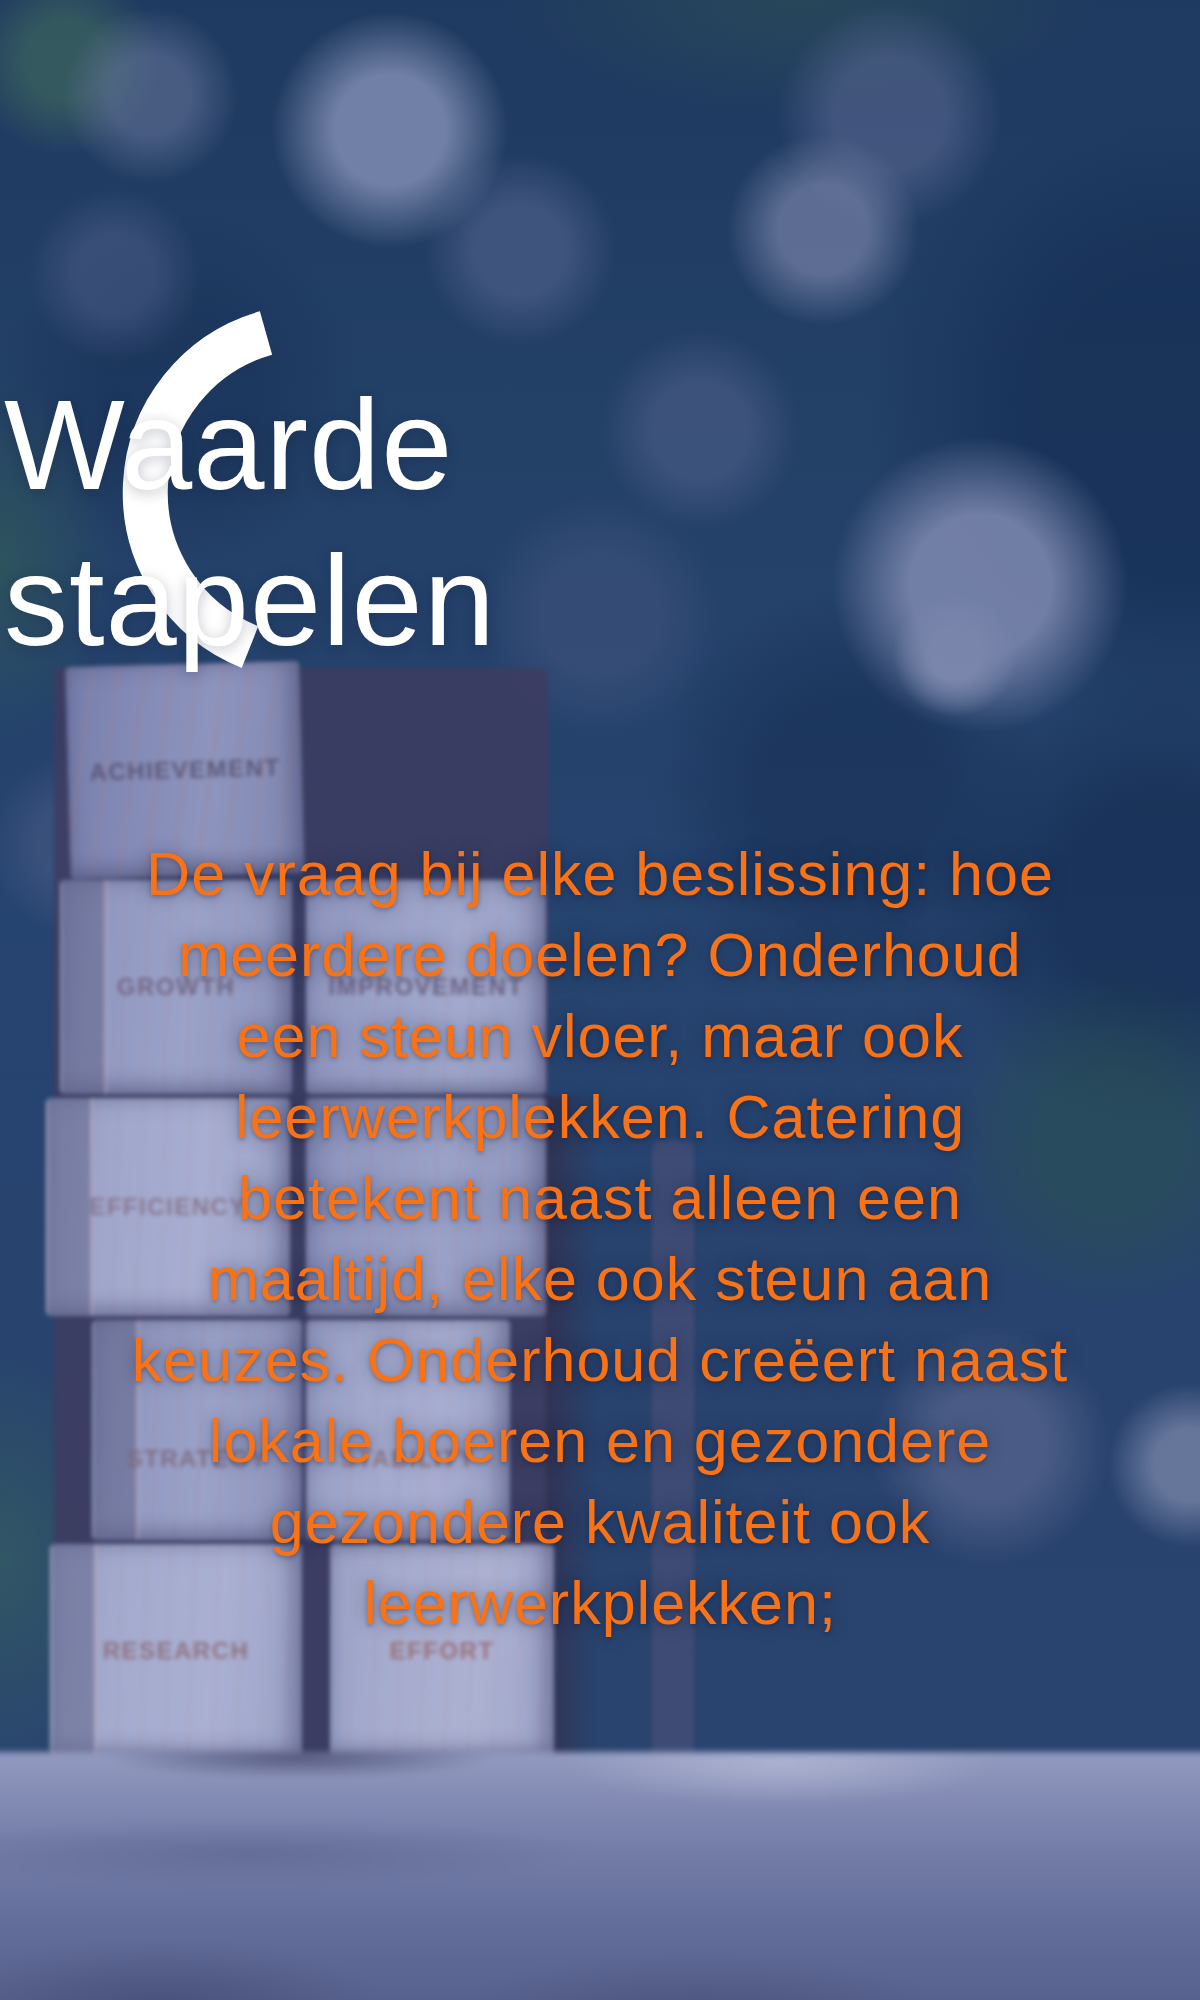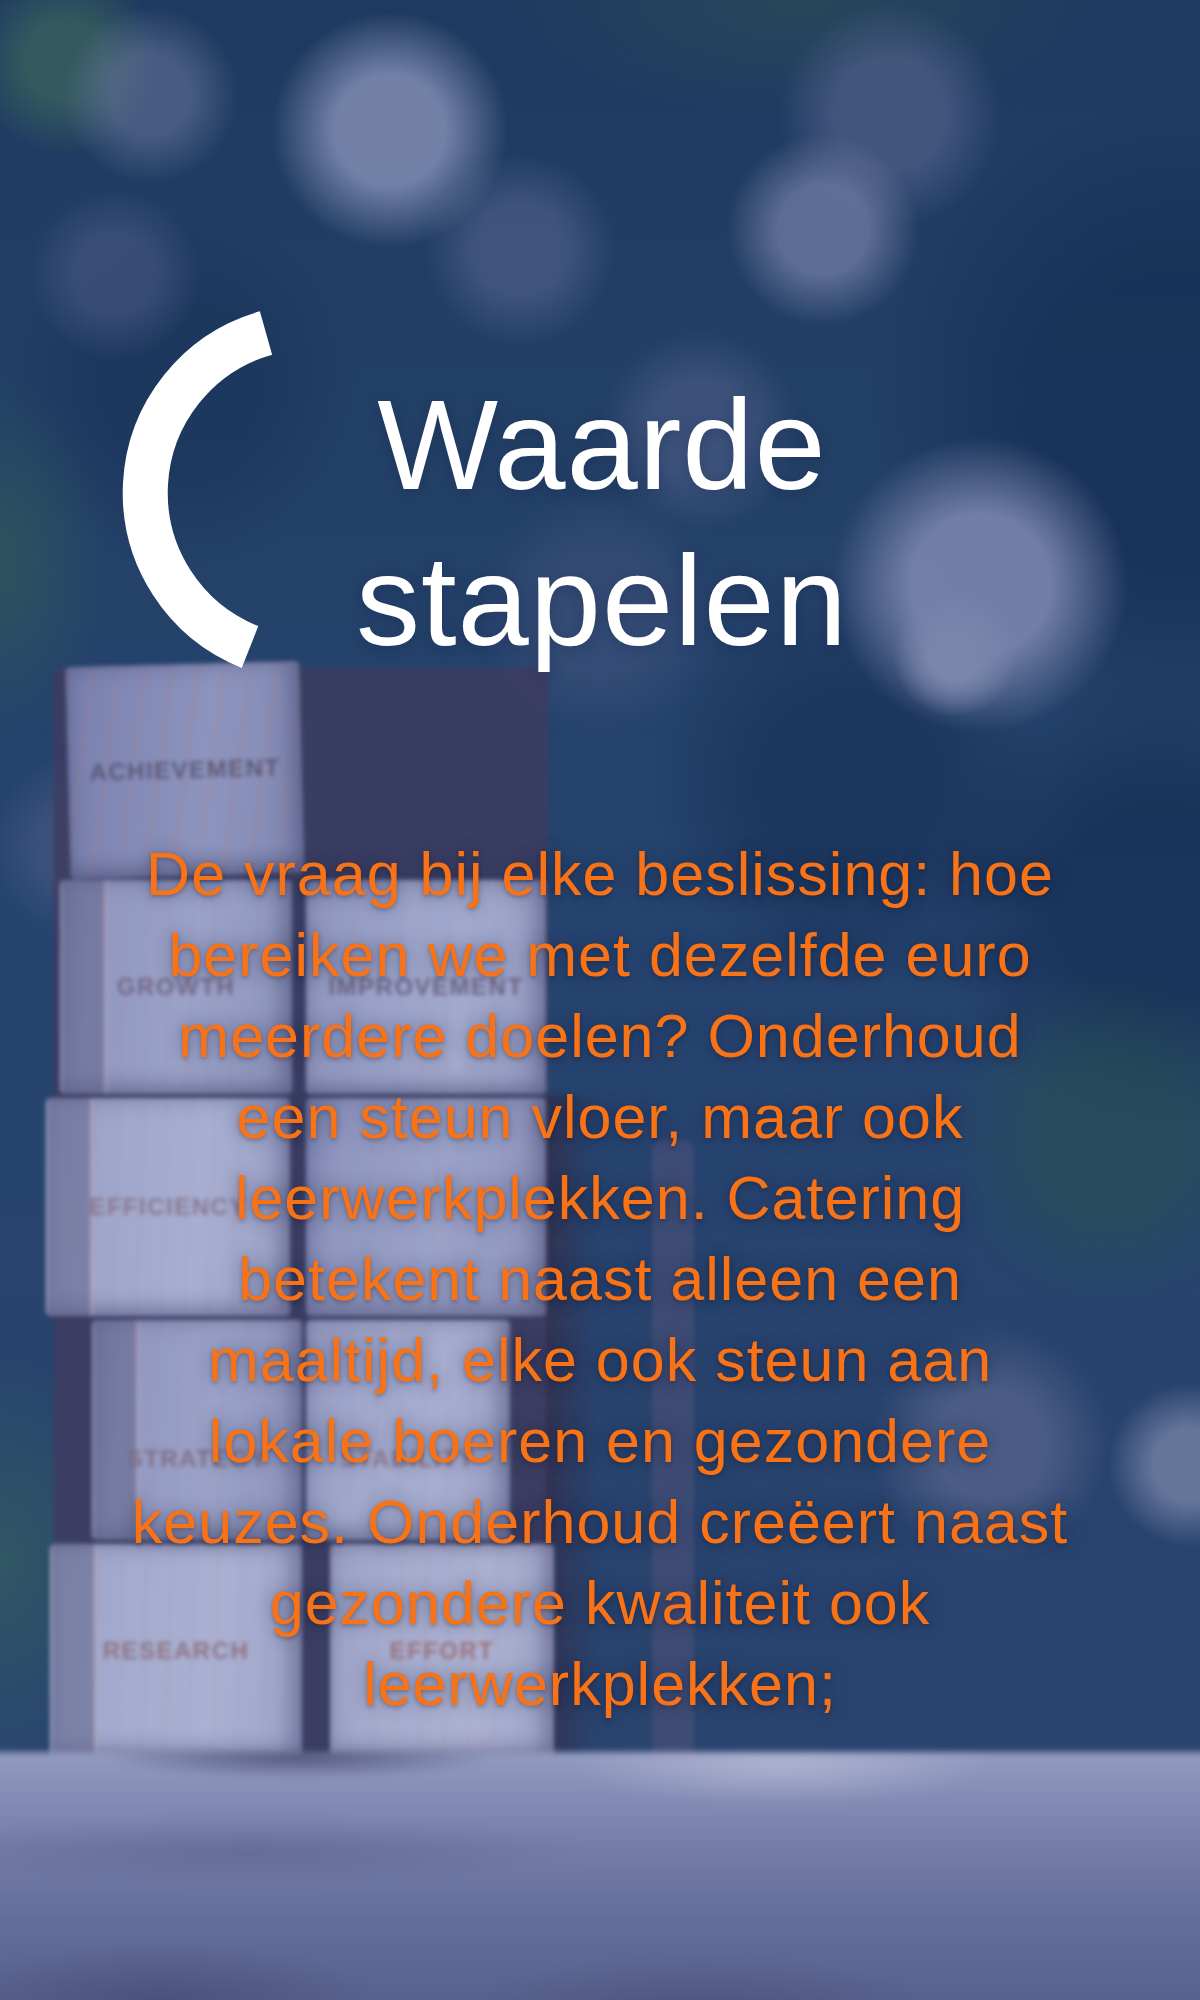--- a/index.html
+++ b/index.html
@@ -106,21 +106,21 @@
       radial-gradient(ellipse 300px 60px at 800px 12px, rgba(200,205,226,.50), rgba(200,205,226,0) 70%),
       radial-gradient(ellipse 500px 50px at 270px 100px, rgba(60,70,110,.28), rgba(60,70,110,0) 70%),
       radial-gradient(ellipse 300px 80px at 180px 250px, rgba(52,62,100,.45), rgba(52,62,100,0) 75%),
       radial-gradient(ellipse 340px 90px at 720px 268px, rgba(54,64,102,.40), rgba(54,64,102,0) 75%),
       linear-gradient(180deg,#939bc0 0%,#8890b8 12%,#747ea9 35%,#636d99 65%,#555f8b 100%);
   }
   
   #arc{position:absolute;inset:0;pointer-events:none;}
   
   #title{
-    position:absolute;left:4px;right:0;top:367px;text-align:center;
+    position:absolute;left:4px;right:0;top:367px;
     color:#ffffff;font-size:128px;line-height:156px;font-weight:400;letter-spacing:1px;
     text-shadow:0 3px 14px rgba(15,25,55,.25);
   }
   #bodytext{
     position:absolute;left:60px;width:1080px;top:834px;text-align:center;
     color:#f97316;font-size:61px;line-height:81px;font-weight:400;letter-spacing:1px;
     text-shadow:0 0 18px rgba(15,25,55,.40),0 2px 4px rgba(15,25,55,.30);
   }
 </style>
 </head>
@@ -168,25 +168,24 @@
     <path d="M 266 333 A 166 166 0 0 0 250 647" fill="none" stroke="#ffffff" stroke-width="45" stroke-linecap="butt"></path>
   </svg>
 
   <div id="title">
     <div>Waarde</div>
     <div>stapelen</div>
   </div>
 
   <div id="bodytext">
       <div>De vraag bij elke beslissing: hoe</div>
-      <div>bereiken we met dezelfde euro</div>
       <div>meerdere doelen? Onderhoud</div>
       <div>een steun vloer, maar ook</div>
       <div>leerwerkplekken. Catering</div>
       <div>betekent naast alleen een</div>
       <div>maaltijd, elke ook steun aan</div>
+      <div>keuzes. Onderhoud creëert naast</div>
       <div>lokale boeren en gezondere</div>
-      <div>keuzes. Onderhoud creëert naast</div>
       <div>gezondere kwaliteit ook</div>
       <div>leerwerkplekken;</div>
     </div>
 
 </div>
 
 </body></html>

